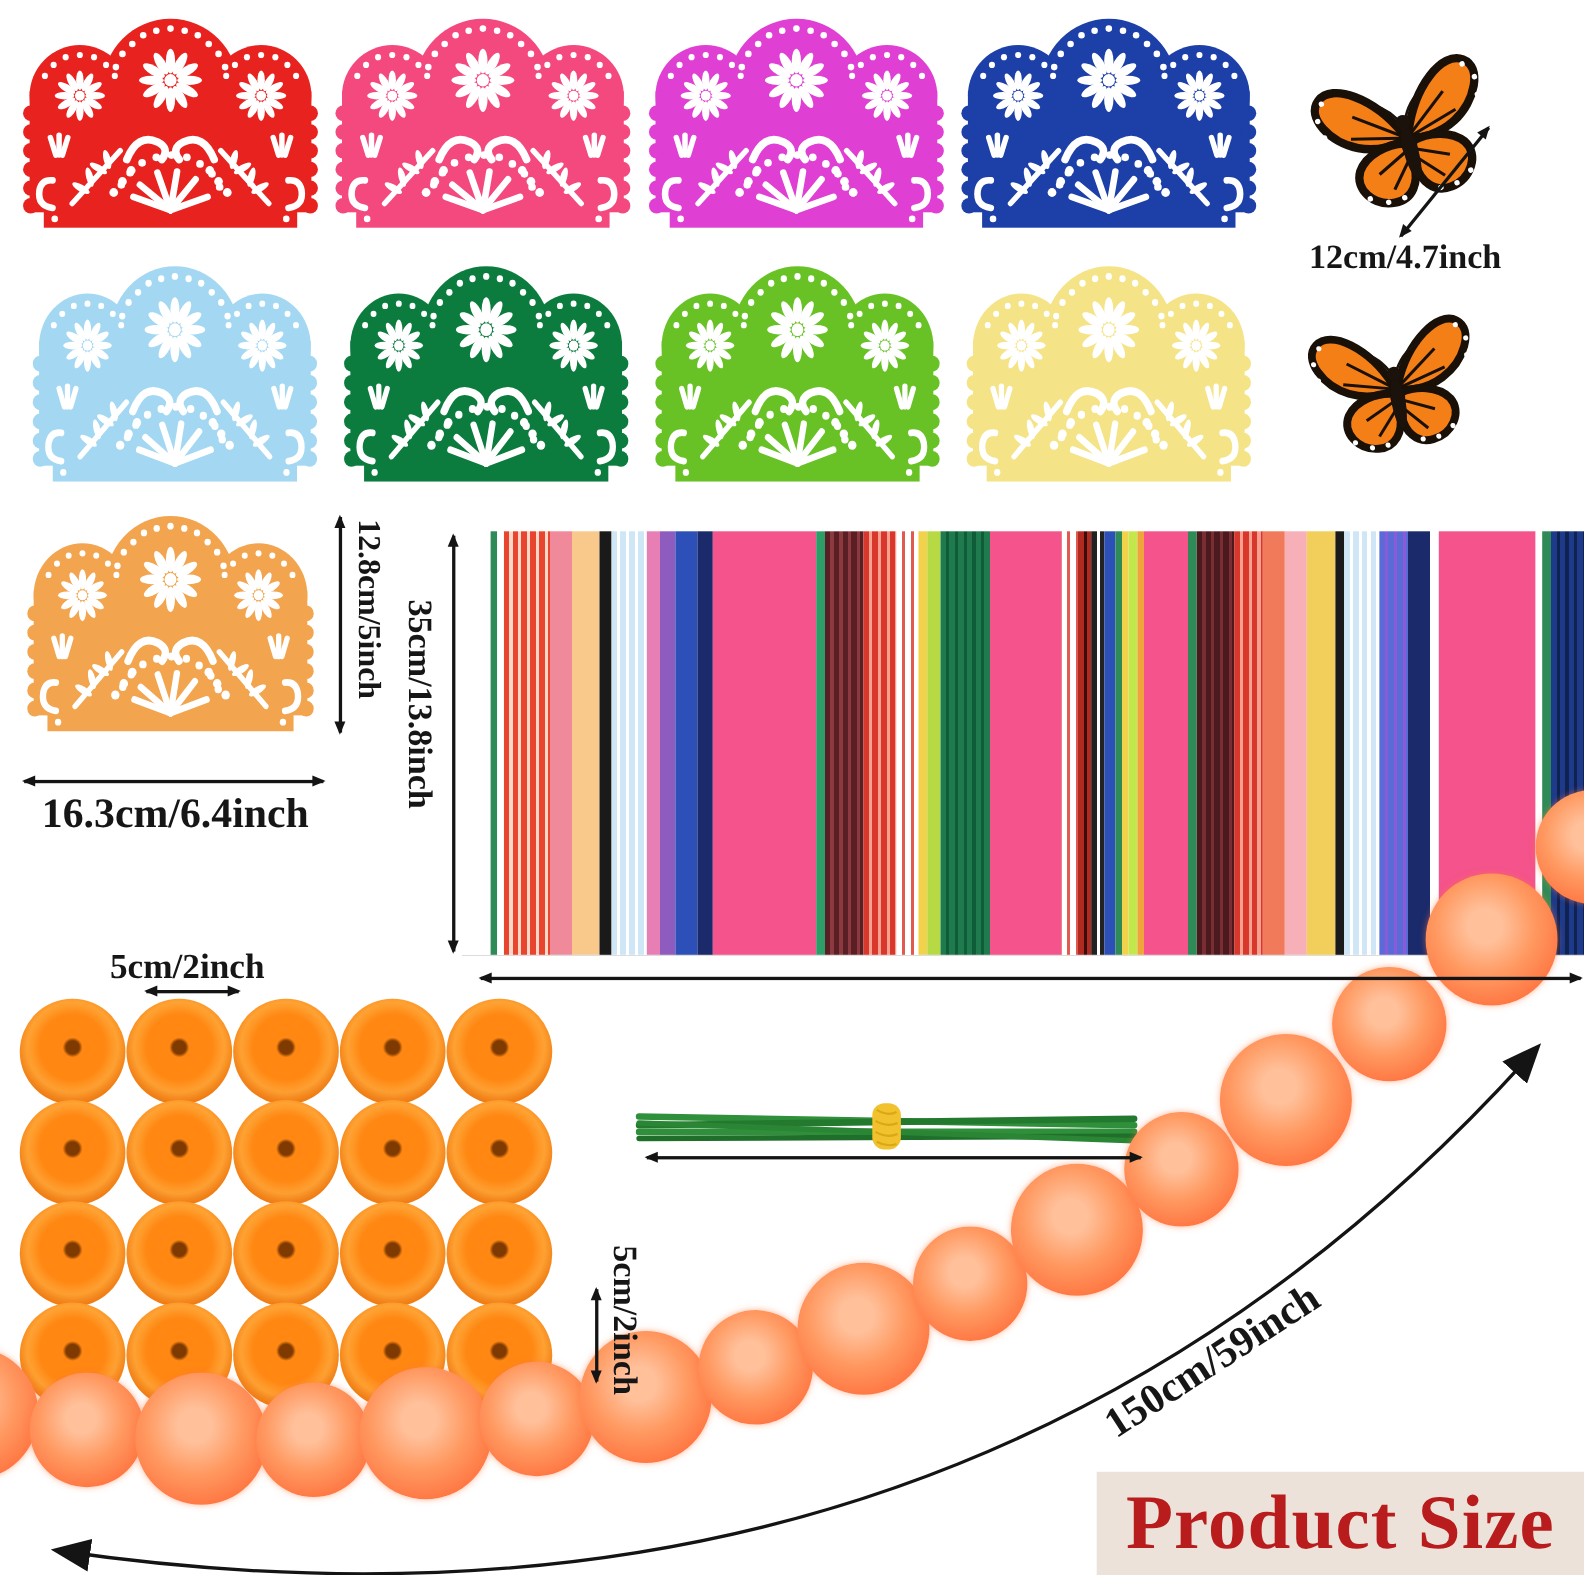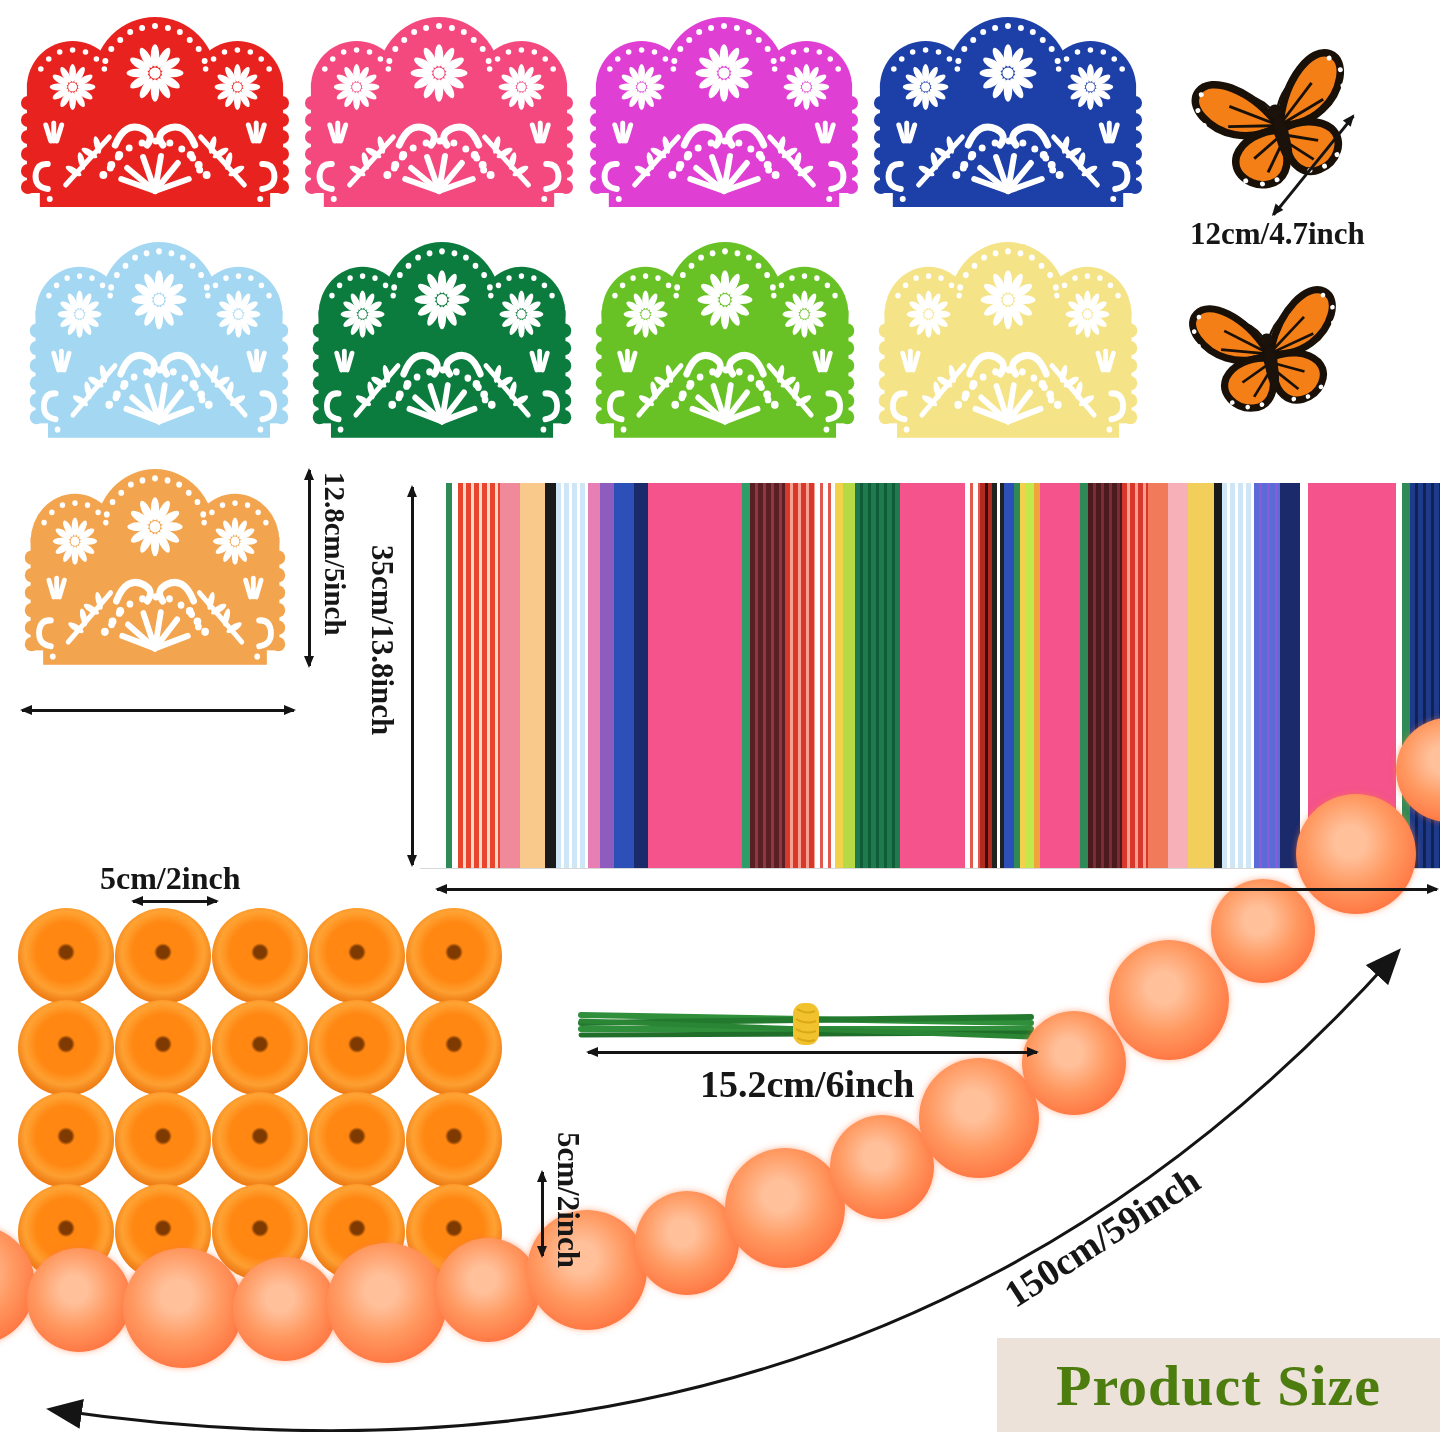--- a/index.html
+++ b/index.html
@@ -31,21 +31,21 @@
   
   .marigold{position:absolute;width:96px;height:96px;border-radius:50%;
      background:radial-gradient(circle at 50% 46%, var(--mg-dark) 0 6px, var(--mg-main) 9px 42%, var(--mg-hi) 58%, var(--mg-main) 78%, var(--mg-hi) 100%);
      box-shadow:inset 0 -6px 10px rgba(200,80,0,.35);}
   .pompom{position:absolute;border-radius:50%;
      background:radial-gradient(circle at 45% 40%, var(--gp-hi) 0 16%, var(--gp-mid) 45%, var(--gp-main) 78%, var(--gp-mid) 100%);
      box-shadow:0 0 6px rgba(255,120,60,.55);}
   .stems{position:absolute;left:575px;top:993px;width:462px;height:60px;}
   .product-box{position:absolute;left:997px;top:1338px;width:443px;height:94px;
      display:flex;align-items:center;justify-content:center;}
-  .product-box span{font-weight:700;font-size:58px;letter-spacing:1px;color:#4d7c0f;}
+  .product-box span{font-weight:700;font-size:70px;letter-spacing:1px;color:#b91c1c;}
   .curve-svg{position:absolute;left:0;top:0;width:1440px;height:1432px;pointer-events:none;}
 </style>
 </head>
 <body>
 
 <div class="canvas">
 
   <svg width="0" height="0" style="position:absolute" aria-hidden="true">
     <defs>
       <g id="pflower">
@@ -403,23 +403,23 @@
   <div class="arr arr-v" style="left:308px;top:470px;height:196px"></div>
   <div class="arr arr-h" style="left:22px;top:709px;width:272px"></div>
   <div class="arr arr-v" style="left:411px;top:487px;height:378px"></div>
   <div class="arr arr-h" style="left:437px;top:888px;width:1000px"></div>
   <div class="arr arr-h" style="left:133px;top:900px;width:84px"></div>
   <div class="arr arr-v" style="left:541px;top:1172px;height:84px"></div>
   <div class="arr arr-h" style="left:588px;top:1051px;width:449px"></div>
 
   <div class="label" style="left:1190px;top:216px;font-size:31px">12cm/4.7inch</div>
   <div class="label v-label" style="left:318px;top:472px;height:196px;font-size:29px;display:flex;align-items:center">12.8cm/5inch</div>
+  <div class="label" style="left:38px;top:718px;font-size:38px">16.3cm/6.4inch</div>
   <div class="label v-label" style="left:364px;top:545px;height:250px;font-size:31px;display:flex;align-items:center">35cm/13.8inch</div>
   <div class="label" style="left:100px;top:860px;font-size:32px">5cm/2inch</div>
   <div class="label v-label" style="left:550px;top:1132px;height:185px;font-size:31px;display:flex;align-items:center">5cm/2inch</div>
-  <div class="label" style="left:700px;top:1062px;font-size:38px">15.2cm/6inch</div>
   <div class="label" style="left:990px;top:1215px;font-size:38px;transform:rotate(-33deg)">150cm/59inch</div>
 
   <div class="product-box" style="background: rgb(236, 226, 217);">
     <span>Product Size</span>
   </div>
 
 </div>
 
 </body></html>

